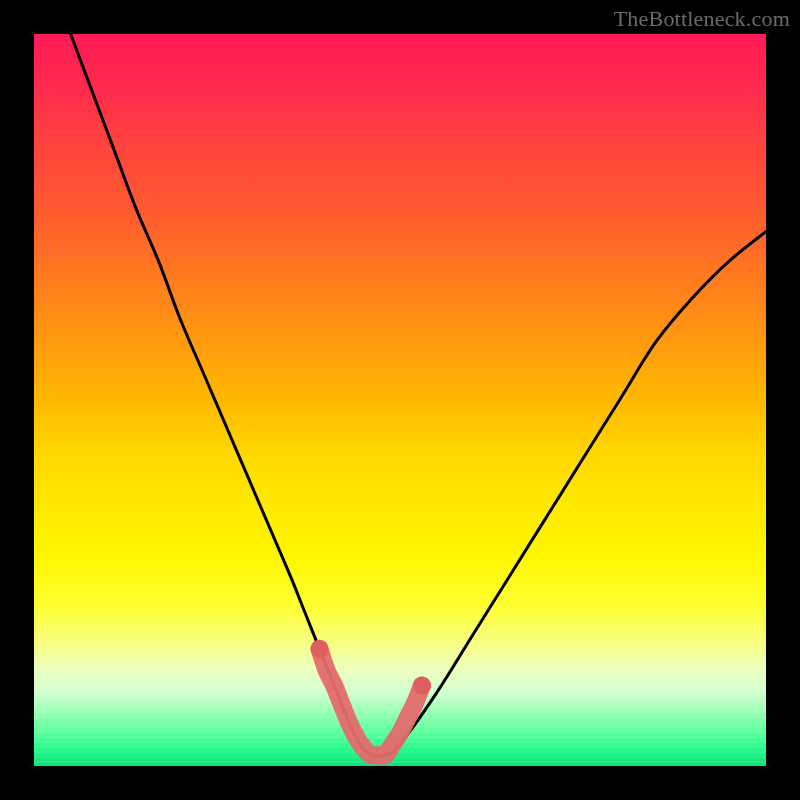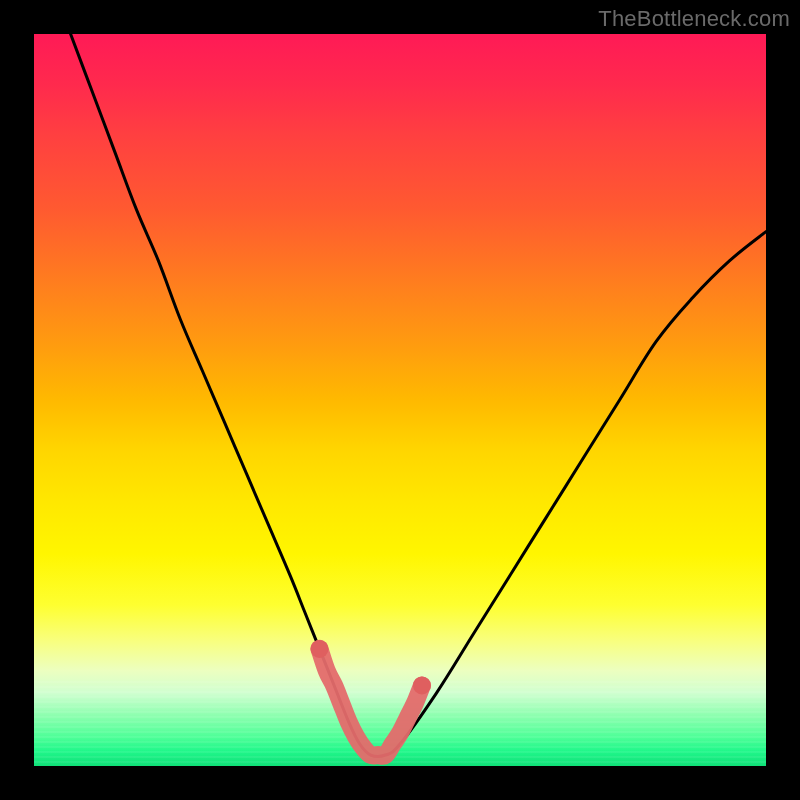--- a/index.html
+++ b/index.html
@@ -10,20 +10,21 @@
     background: #000;
     overflow: hidden;
     font-family: Arial, Helvetica, sans-serif;
   }
   .frame {
     position: absolute;
     left: 0; top: 0;
     width: 800px;
     height: 800px;
     background: #000;
+    font-family: Liberation Serif, serif;
   }
   .plot {
     position: absolute;
     left: 34px;
     top: 34px;
     width: 732px;
     height: 732px;
     overflow: hidden;
   }
   .gradient-bg {

